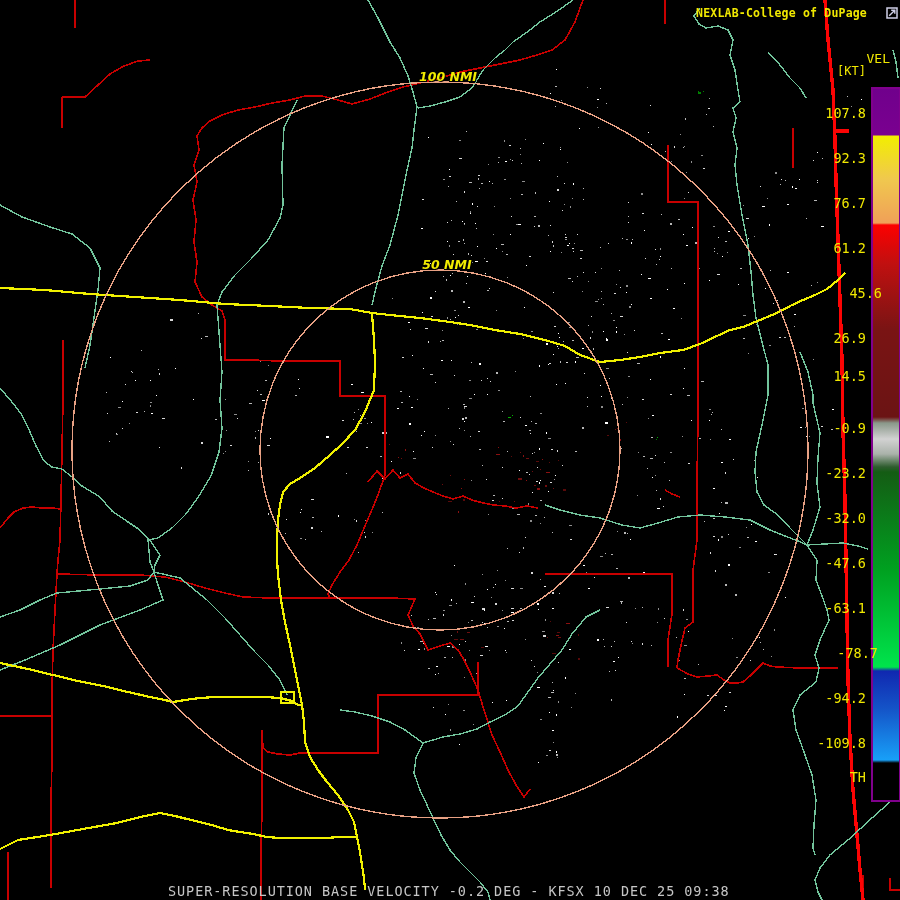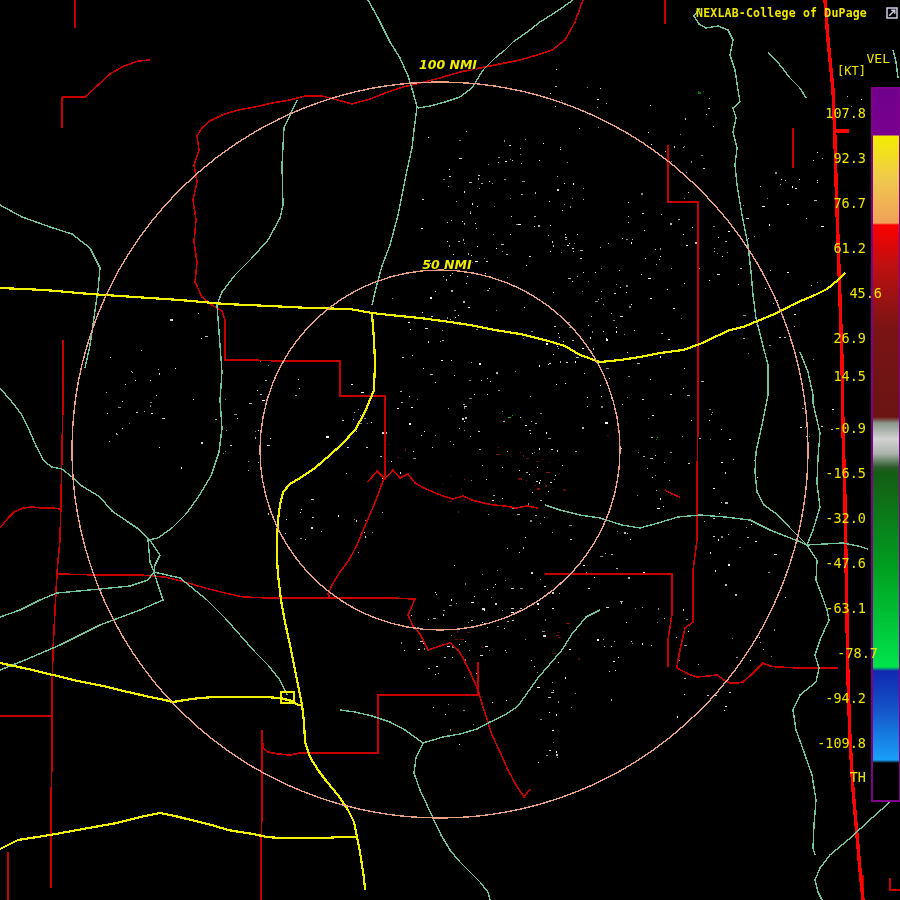--- a/index.html
+++ b/index.html
@@ -962,21 +962,21 @@
         <polyline points="0,663 28,669 53,675 78,681 103,686 128,692 150,697 165,700 173,702 185,700 200,698 215,697 232,697 250,697 265,697 280,698 292,701 298,705 302,705"></polyline>
         <polyline points="0,849 18,840 50,835 83,829 117,823 140,817 160,813 175,816 187,819 200,822 215,826 228,830 240,832 253,834 267,837 280,838 295,838 310,838 325,838 340,837 357,837"></polyline>
       </g>
       <rect x="281" y="692" width="13" height="11" fill="none" stroke="#f0f000" stroke-width="1.6"></rect>
       <g fill="none" stroke="#e8a184" stroke-width="1.4">
         <circle cx="440" cy="450" r="368"></circle>
         <circle cx="440" cy="450" r="180"></circle>
       </g>
     </svg>
 
-  <div class="abs ringlabel" id="ring-label-100" style="left: 448px; top: 64px;">100 NMI</div>
+  <div class="abs ringlabel" id="ring-label-100" style="left: 448px; top: 76px;">100 NMI</div>
   <div class="abs ringlabel" id="ring-label-50" style="left: 447px; top: 264px;">50 NMI</div>
 
   <div class="abs" id="brand">
     <span>NEXLAB-College of DuPage</span>
     <span>
       <svg width="12" height="12" viewBox="0 0 12 12">
         <rect x="1" y="1" width="10" height="10" fill="none" stroke="#cfcfe8" stroke-width="1.5"></rect>
         <path d="M3.2 8.8 L8.8 3.2 M5.2 3.2 H8.8 V6.8" fill="none" stroke="#cfcfe8" stroke-width="1.4"></path>
       </svg>
     </span>
@@ -989,23 +989,24 @@
 
   <div class="abs" id="scale-ticks" style="left:0;top:0;width:900px;height:632px;pointer-events:none;">
       <div class="tick" style="top: 105px; right: 34px;">107.8</div>
       <div class="tick" style="top: 150px; right: 34px;">92.3</div>
       <div class="tick" style="top: 195px; right: 34px;">76.7</div>
       <div class="tick" style="top: 240px; right: 34px;">61.2</div>
       <div class="tick" style="top: 285px; right: 18px;">45.6</div>
       <div class="tick" style="top: 330px; right: 34px;">26.9</div>
       <div class="tick" style="top: 368px; right: 34px;">14.5</div>
       <div class="tick" style="top: 420px; right: 34px;">-0.9</div>
-      <div class="tick" style="top: 465px; right: 34px;">-16.5</div>
+      <div class="tick" style="top: 465px; right: 34px;">-23.2</div>
       <div class="tick" style="top: 510px; right: 34px;">-32.0</div>
       <div class="tick" style="top: 555px; right: 34px;">-47.6</div>
       <div class="tick" style="top: 600px; right: 34px;">-63.1</div>
       <div class="tick" style="top: 645px; right: 22px;">-78.7</div>
       <div class="tick" style="top: 690px; right: 34px;">-94.2</div>
       <div class="tick" style="top: 735px; right: 34px;">-109.8</div>
       <div class="tick" style="top: 769px; right: 34px;">TH</div>
     </div>
 
+  <div class="abs" id="caption">SUPER-RESOLUTION BASE VELOCITY -0.2 DEG - KFSX 10 DEC 25 09:38</div>
 </div>
 
 </body></html>

